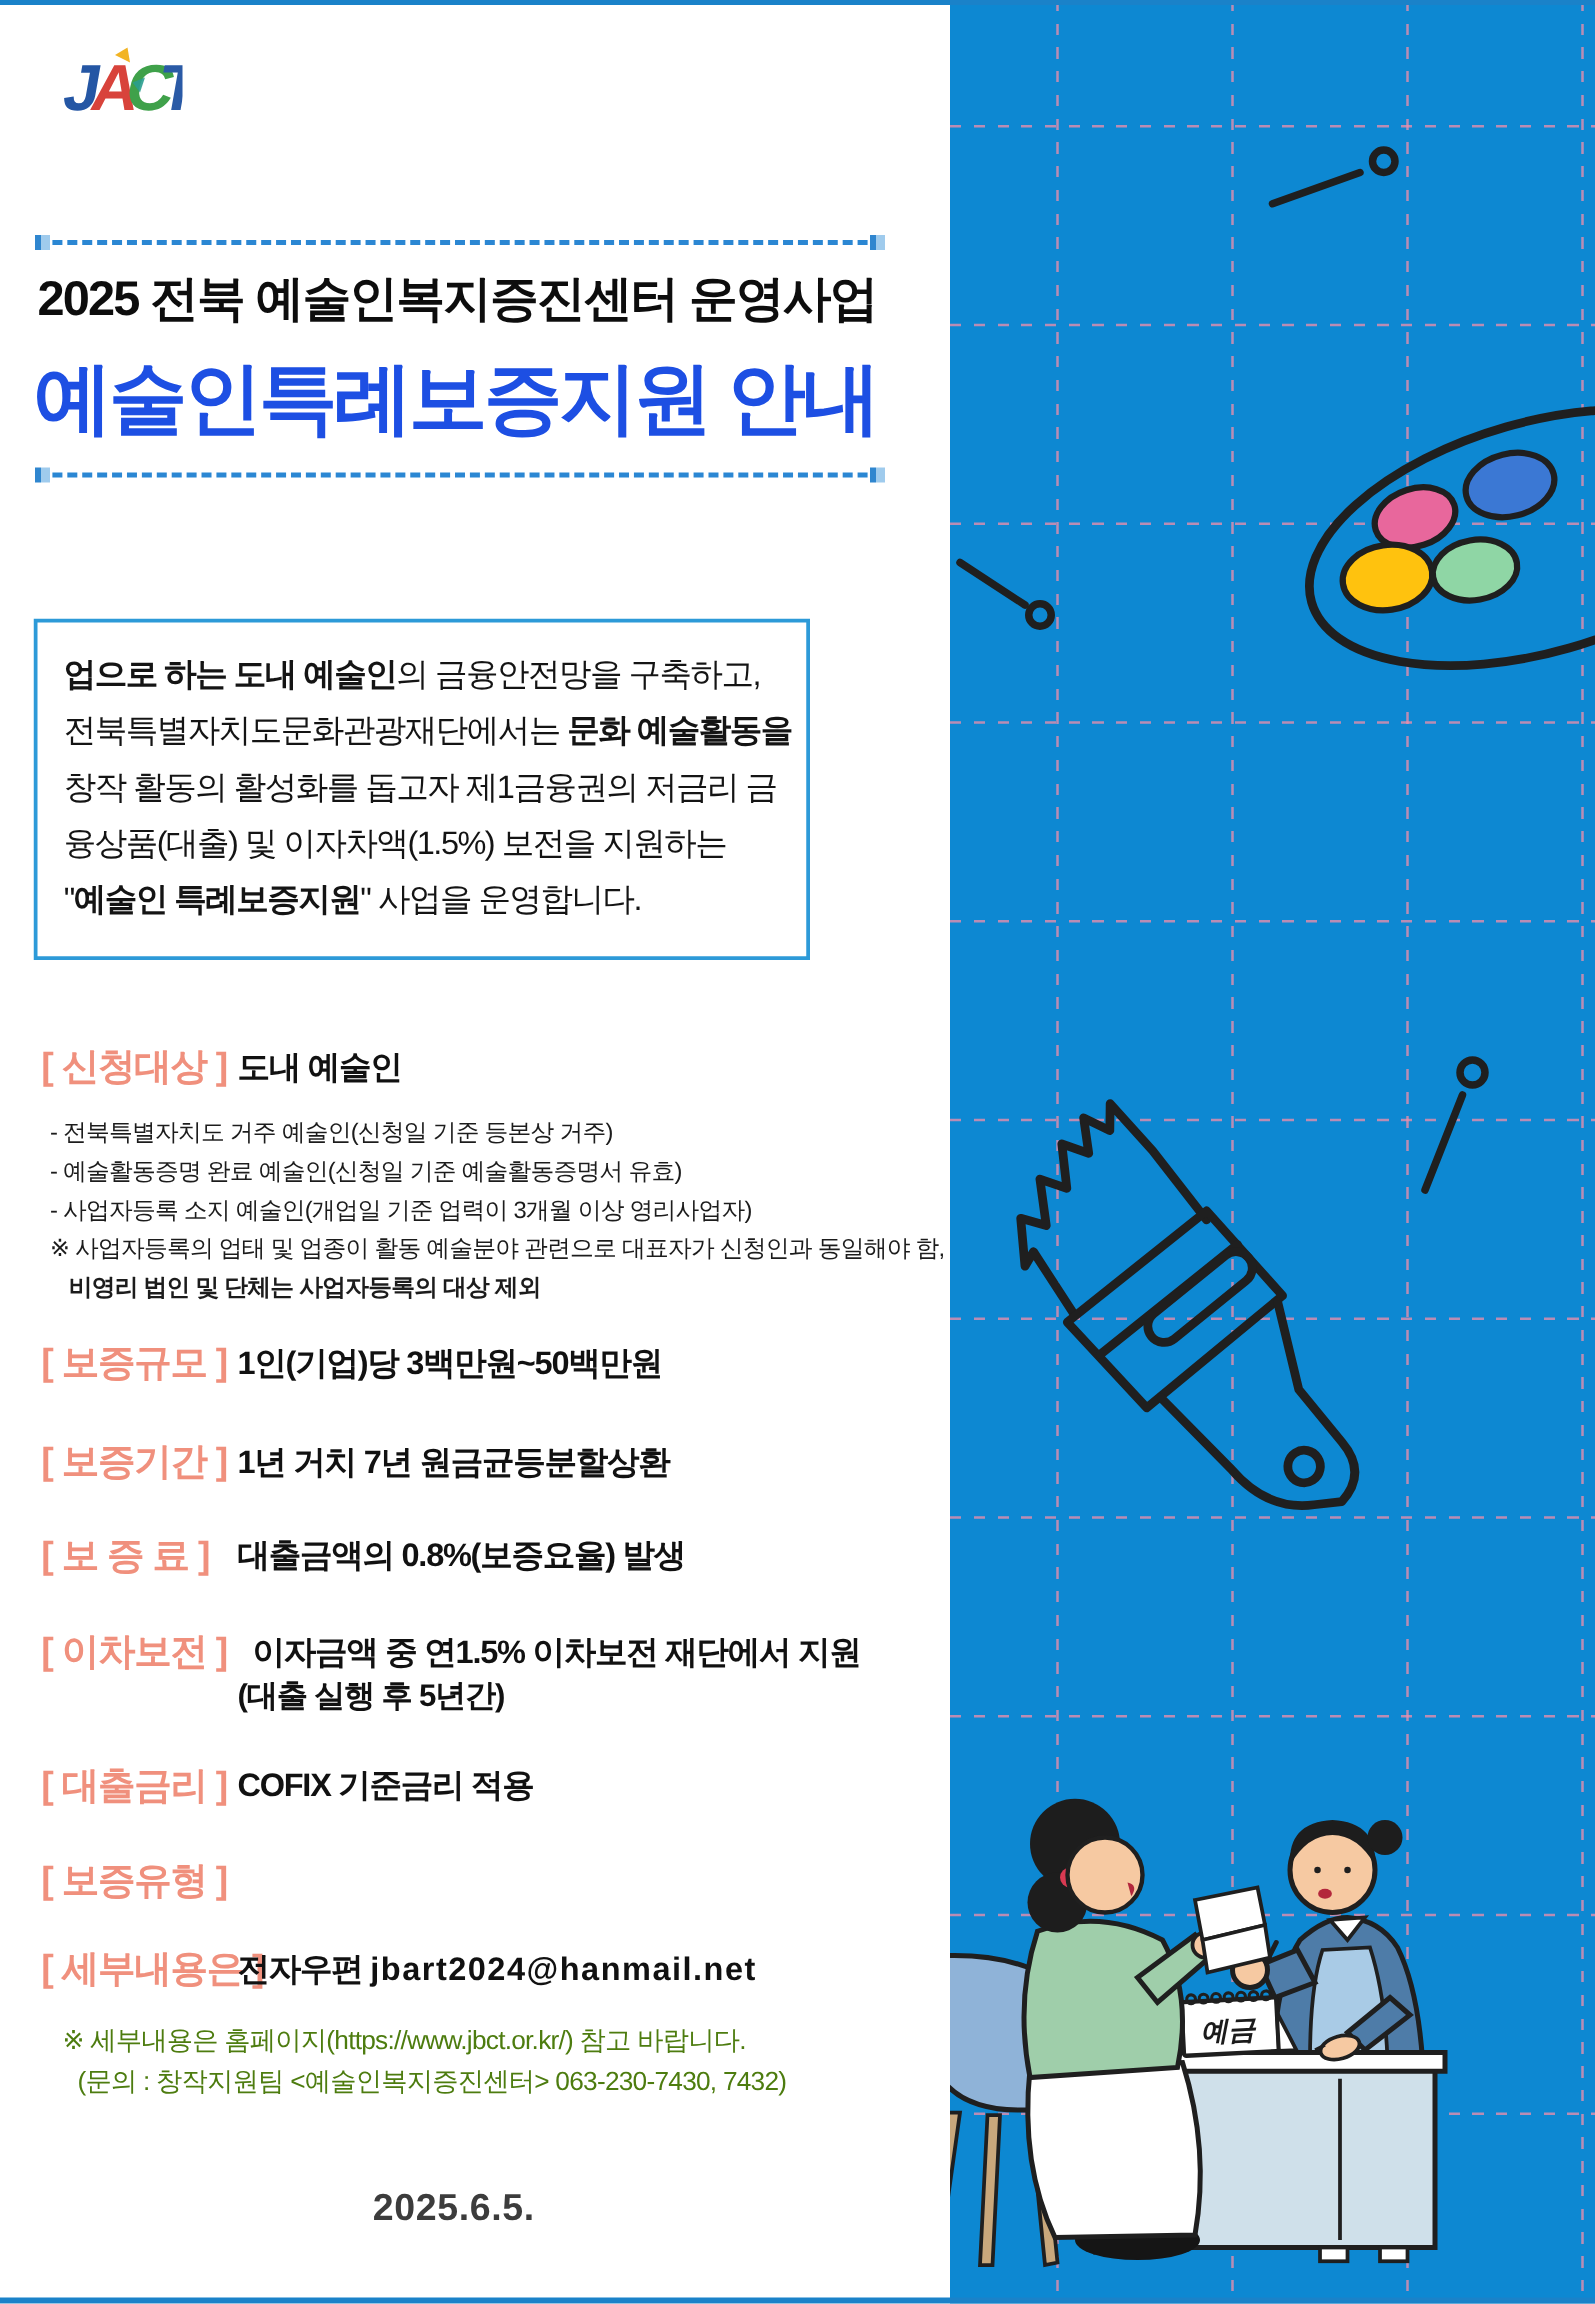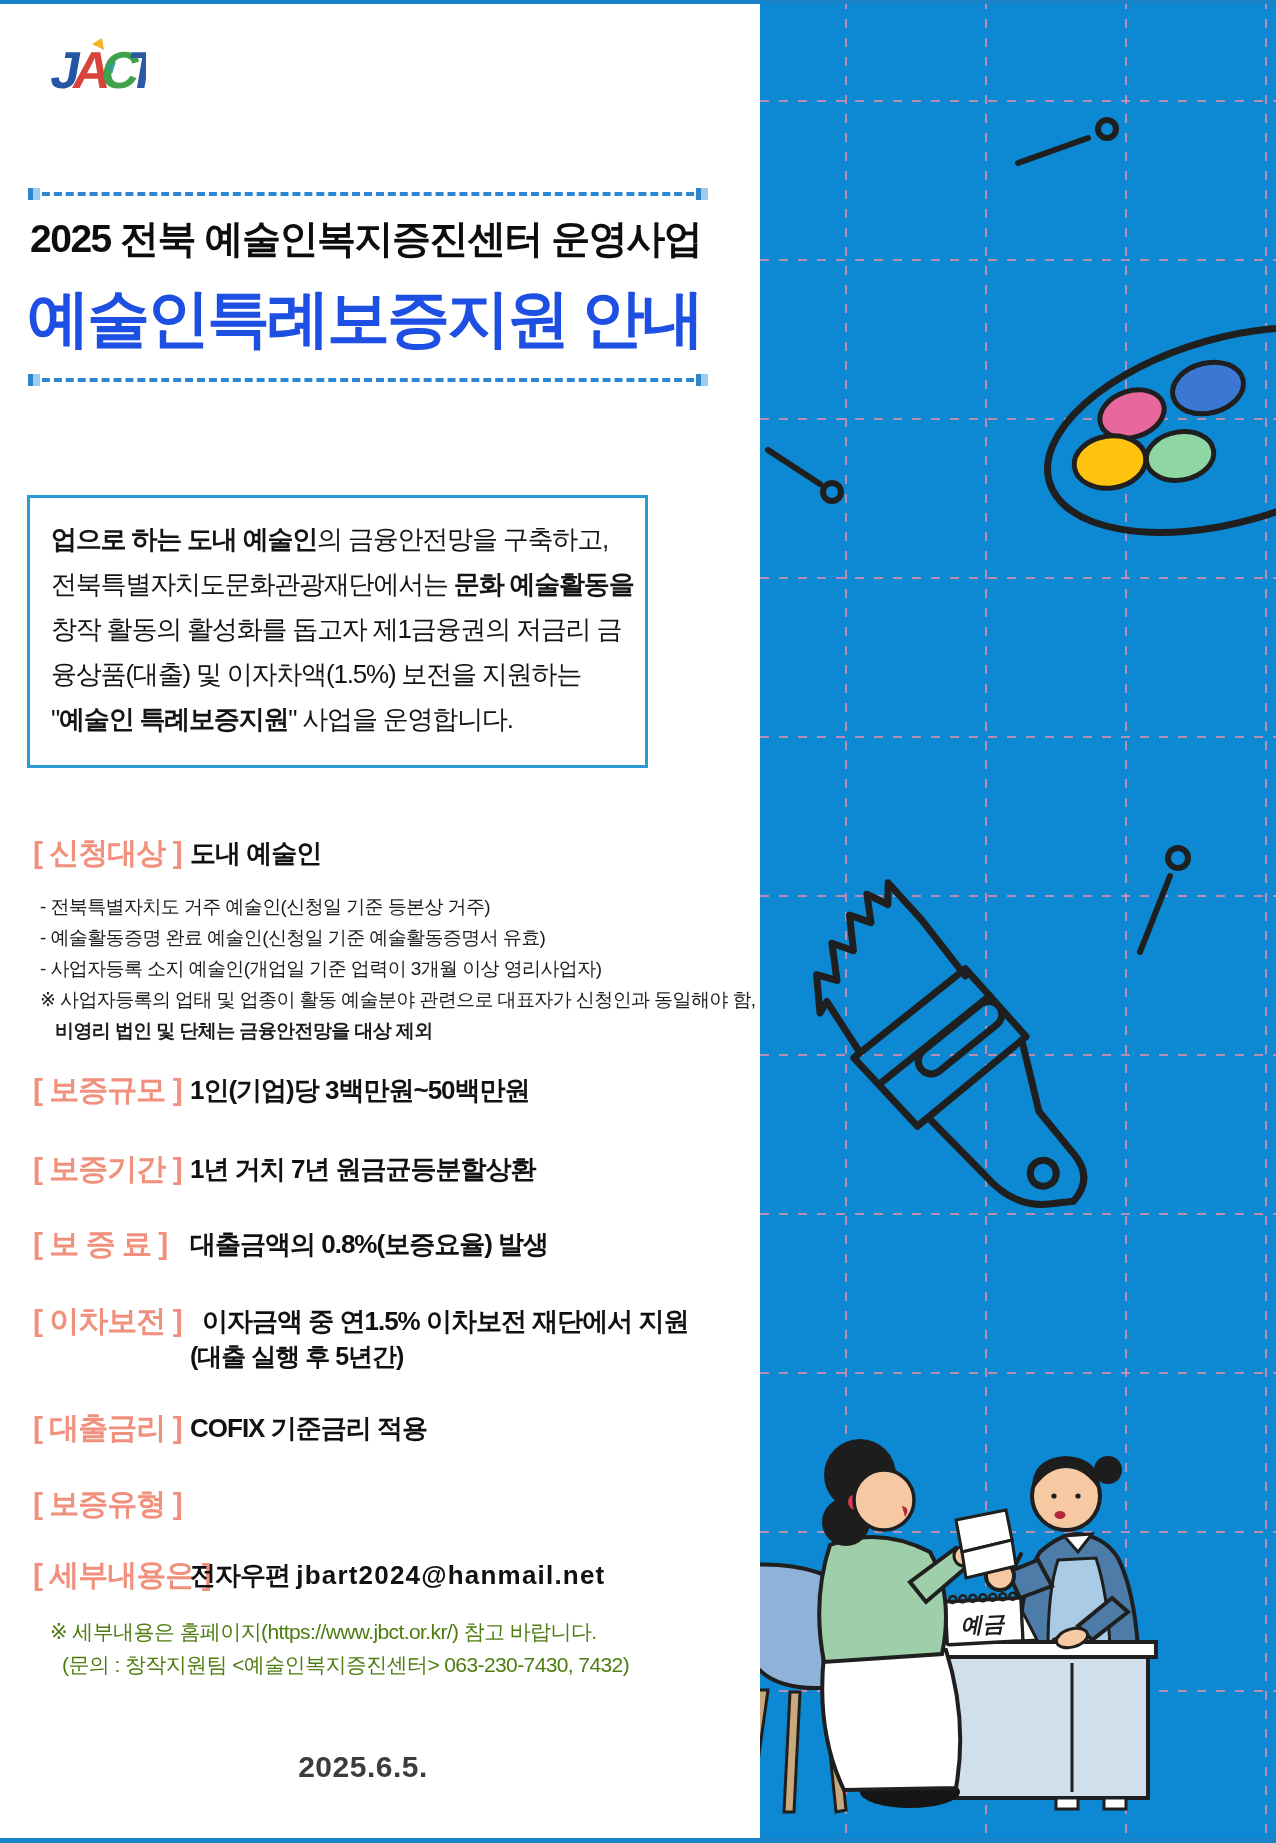--- a/index.html
+++ b/index.html
@@ -102,21 +102,21 @@
 
   <div class="abs sec" style="top:833px;">
     <span class="sec-label">[ 신청대상 ]</span>
     <span class="sec-content">도내 예술인</span>
   </div>
   <div class="abs bullets">
     <div class="nowrap">- 전북특별자치도 거주 예술인(신청일 기준 등본상 거주)</div>
     <div class="nowrap">- 예술활동증명 완료 예술인(신청일 기준 예술활동증명서 유효)</div>
     <div class="nowrap">- 사업자등록 소지 예술인(개업일 기준 업력이 3개월 이상 영리사업자)</div>
     <div class="nowrap">※ 사업자등록의 업태 및 업종이 활동 예술분야 관련으로 대표자가 신청인과 동일해야 함,</div>
-    <div class="nowrap note-bold">비영리 법인 및 단체는 금융안전망을 대상 제외</div>
+    <div class="nowrap note-bold">비영리 법인 및 단체는 사업자등록의 대상 제외</div>
   </div>
 
   <div class="abs sec" style="top:1070px;">
     <span class="sec-label">[ 보증규모 ]</span>
     <span class="sec-content">1인(기업)당 3백만원~50백만원</span>
   </div>
 
   <div class="abs sec" style="top:1149px;">
     <span class="sec-label">[ 보증기간 ]</span>
     <span class="sec-content">1년 거치 7년 원금균등분할상환</span>

